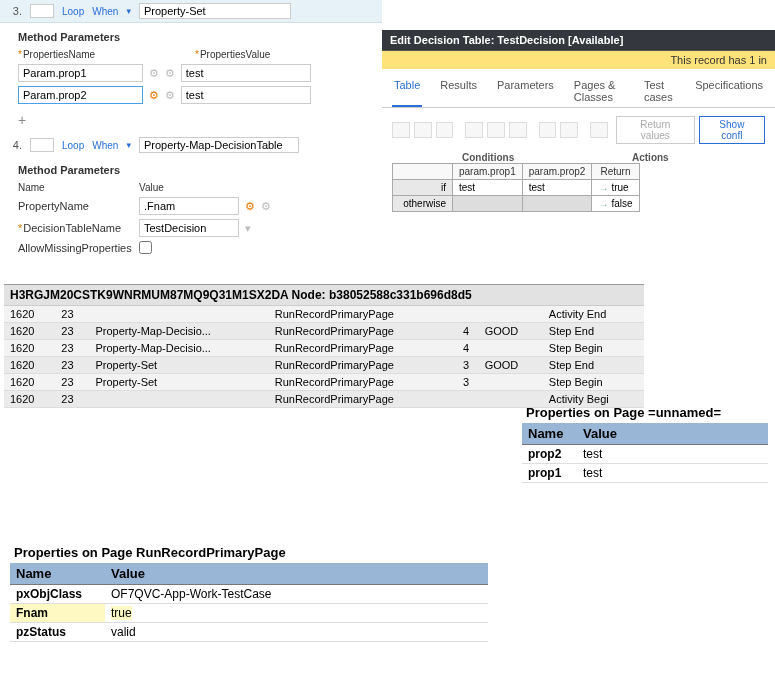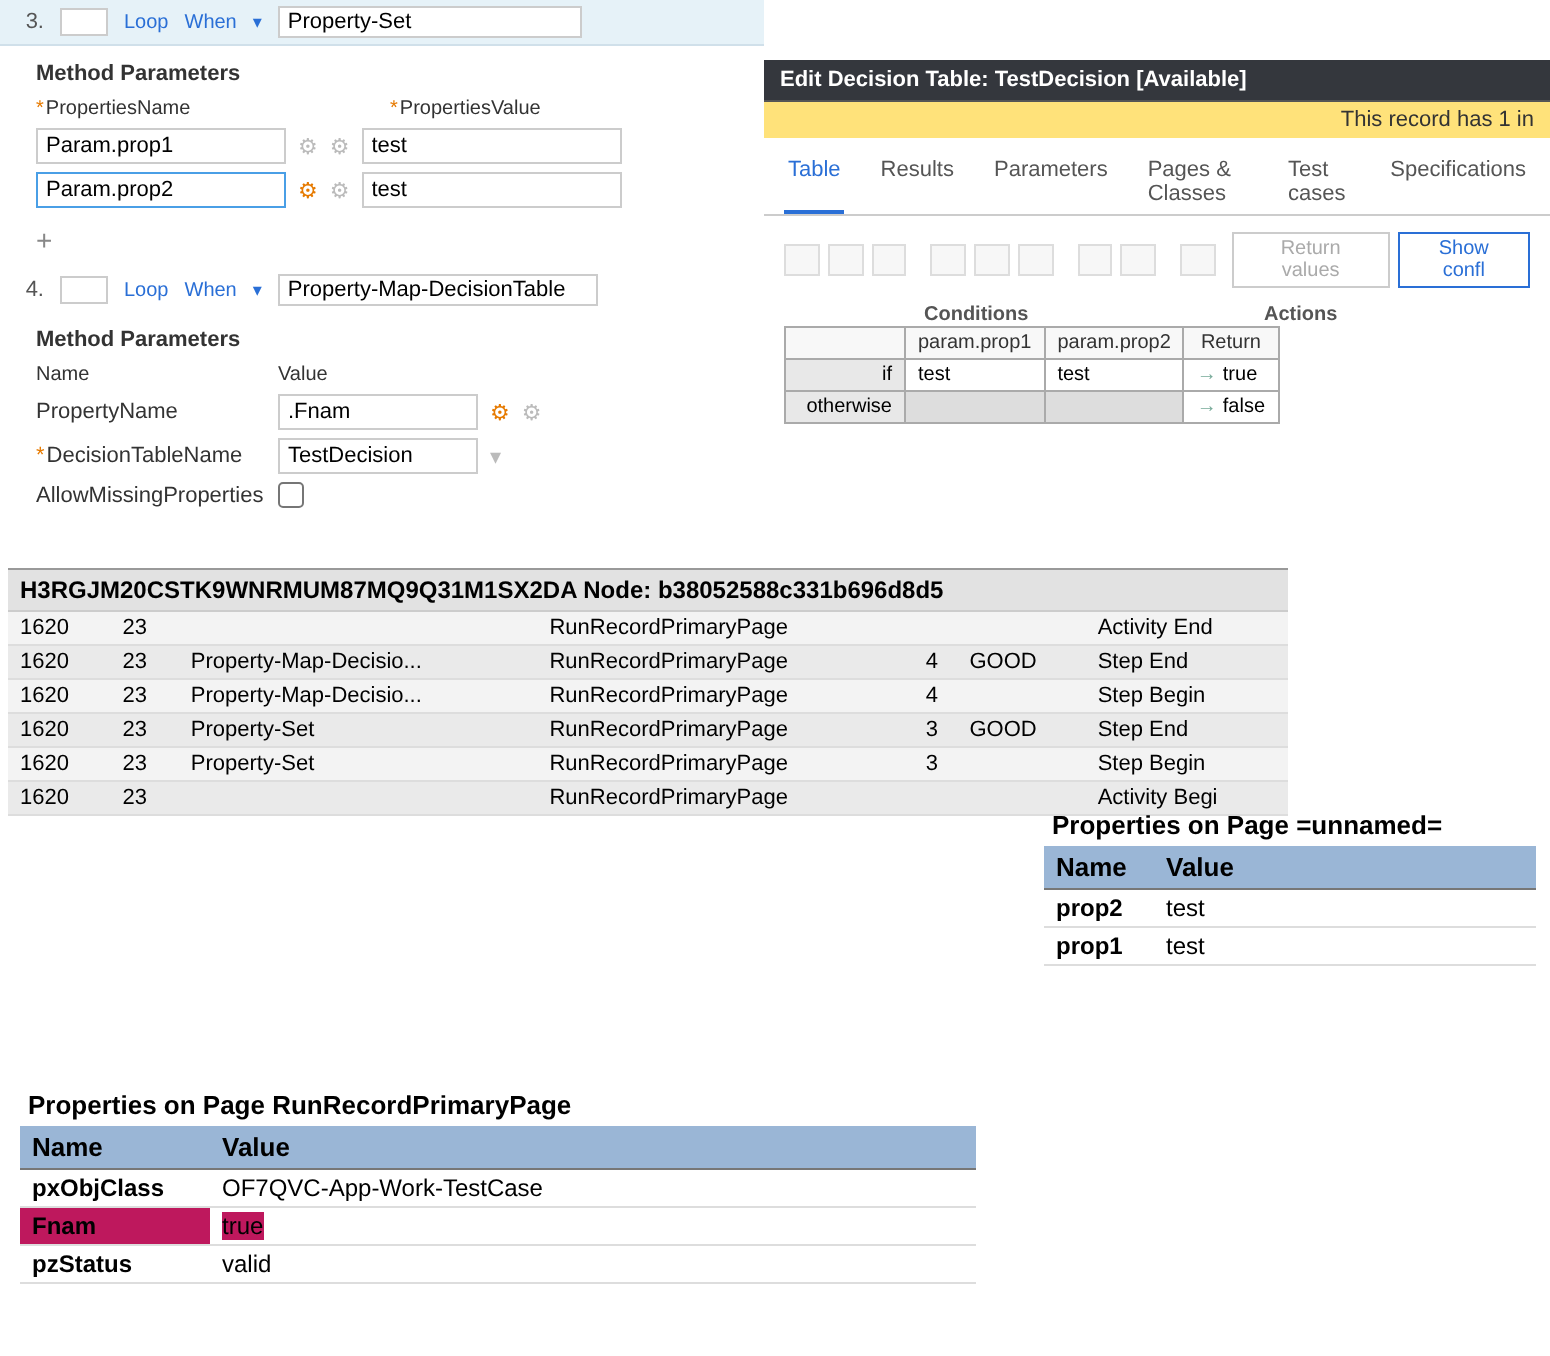--- a/index.html
+++ b/index.html
@@ -45,21 +45,21 @@
   .tracer-table { width: 100%; border-collapse: collapse; font-size: 11px; }
   .tracer-table td { padding: 2px 6px; border-bottom: 1px solid #ddd; }
   .tracer-table tr { background: #f3f3f3; }
   .tracer-table tr:nth-child(even) { background: #eaeaea; }
   .props-unnamed { position: absolute; top: 402px; left: 522px; width: 246px; }
   .props-title { font-weight: bold; font-size: 13px; padding: 3px 4px; }
   .props-table { width: 100%; border-collapse: collapse; font-size: 12px; }
   .props-table th { background: #9ab6d6; text-align: left; padding: 3px 6px; font-size: 13px; border-bottom: 1px solid #777; }
   .props-table td { padding: 2px 6px; border-bottom: 1px solid #ddd; }
   .props-run { position: absolute; top: 542px; left: 10px; width: 478px; }
-  .hl { background: #be185d; }
+  .hl { background: #fef9c3; }
 </style>
 </head>
 <body>
 
 <div class="panel-left">
 
   <div class="step-header">
     <span class="step-num">3.</span>
     <span class="step-box"></span>
     <span class="link-blue">Loop</span>

